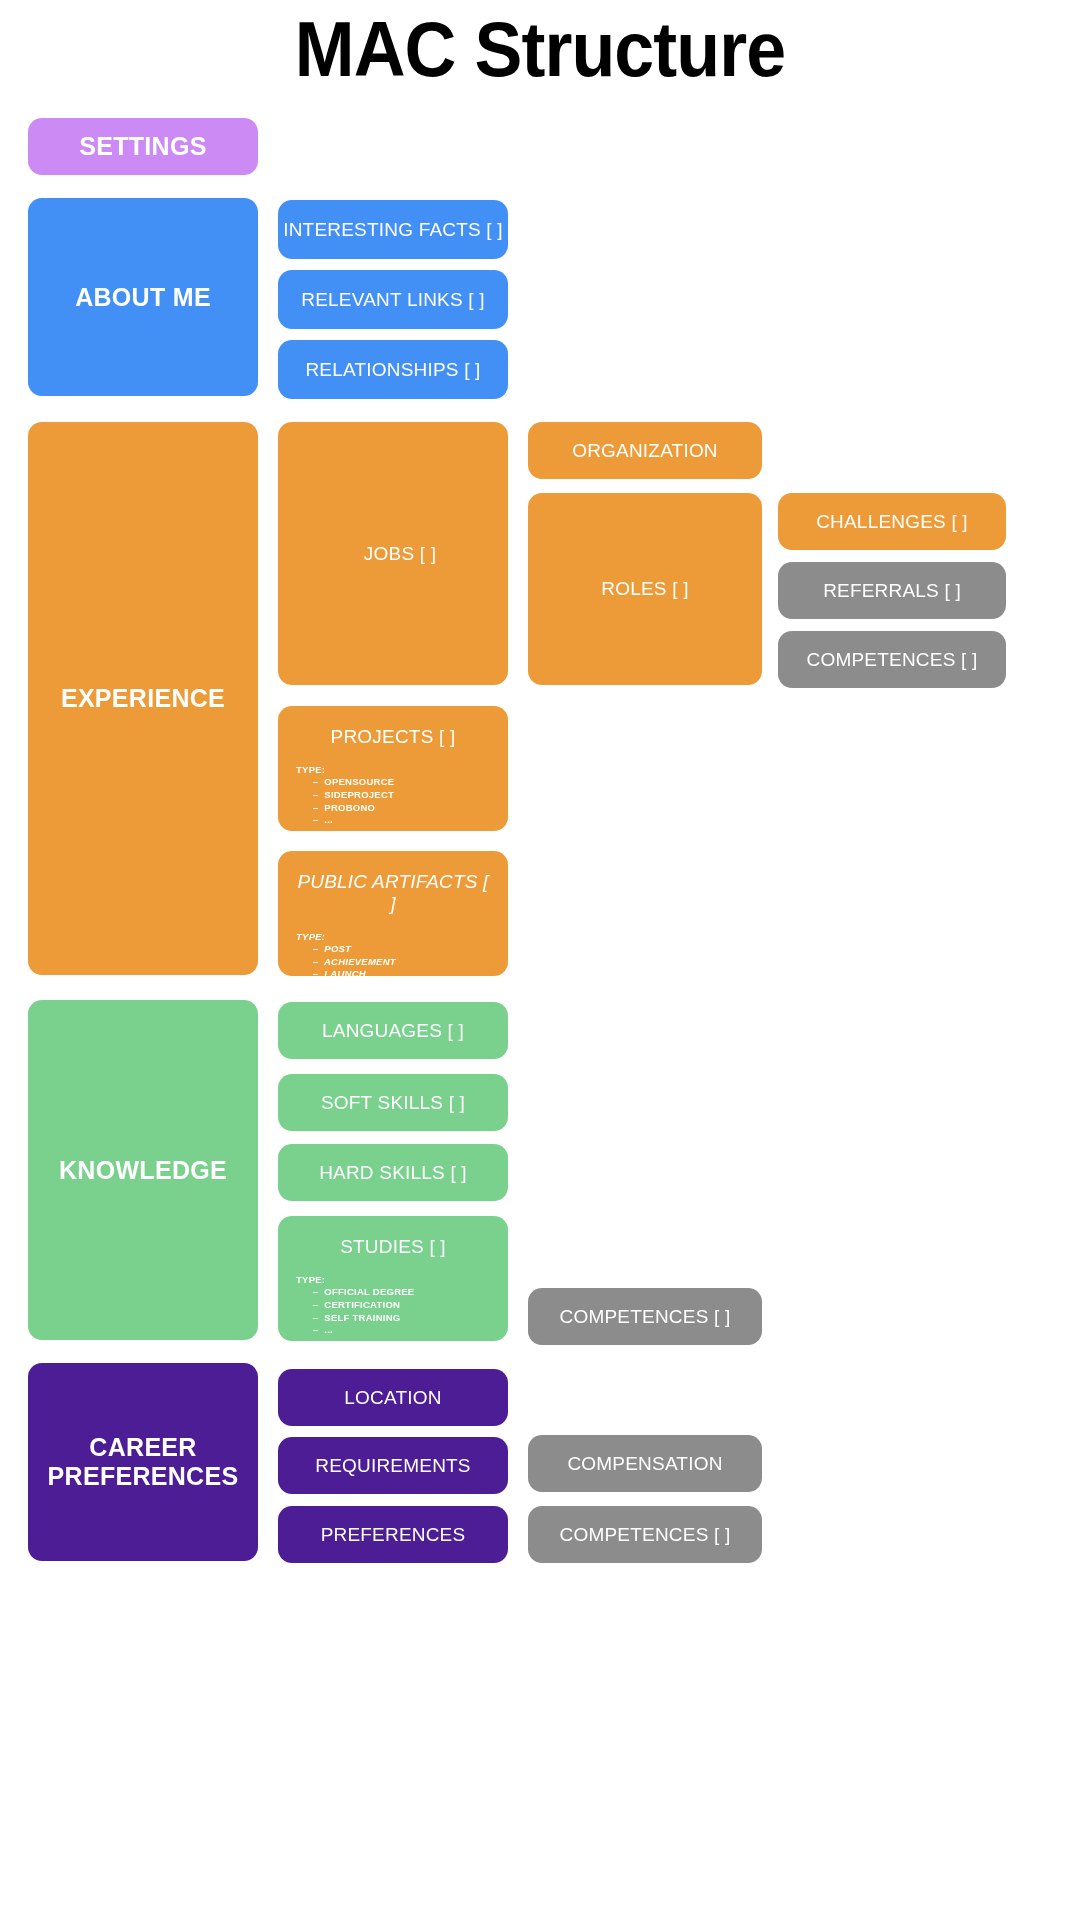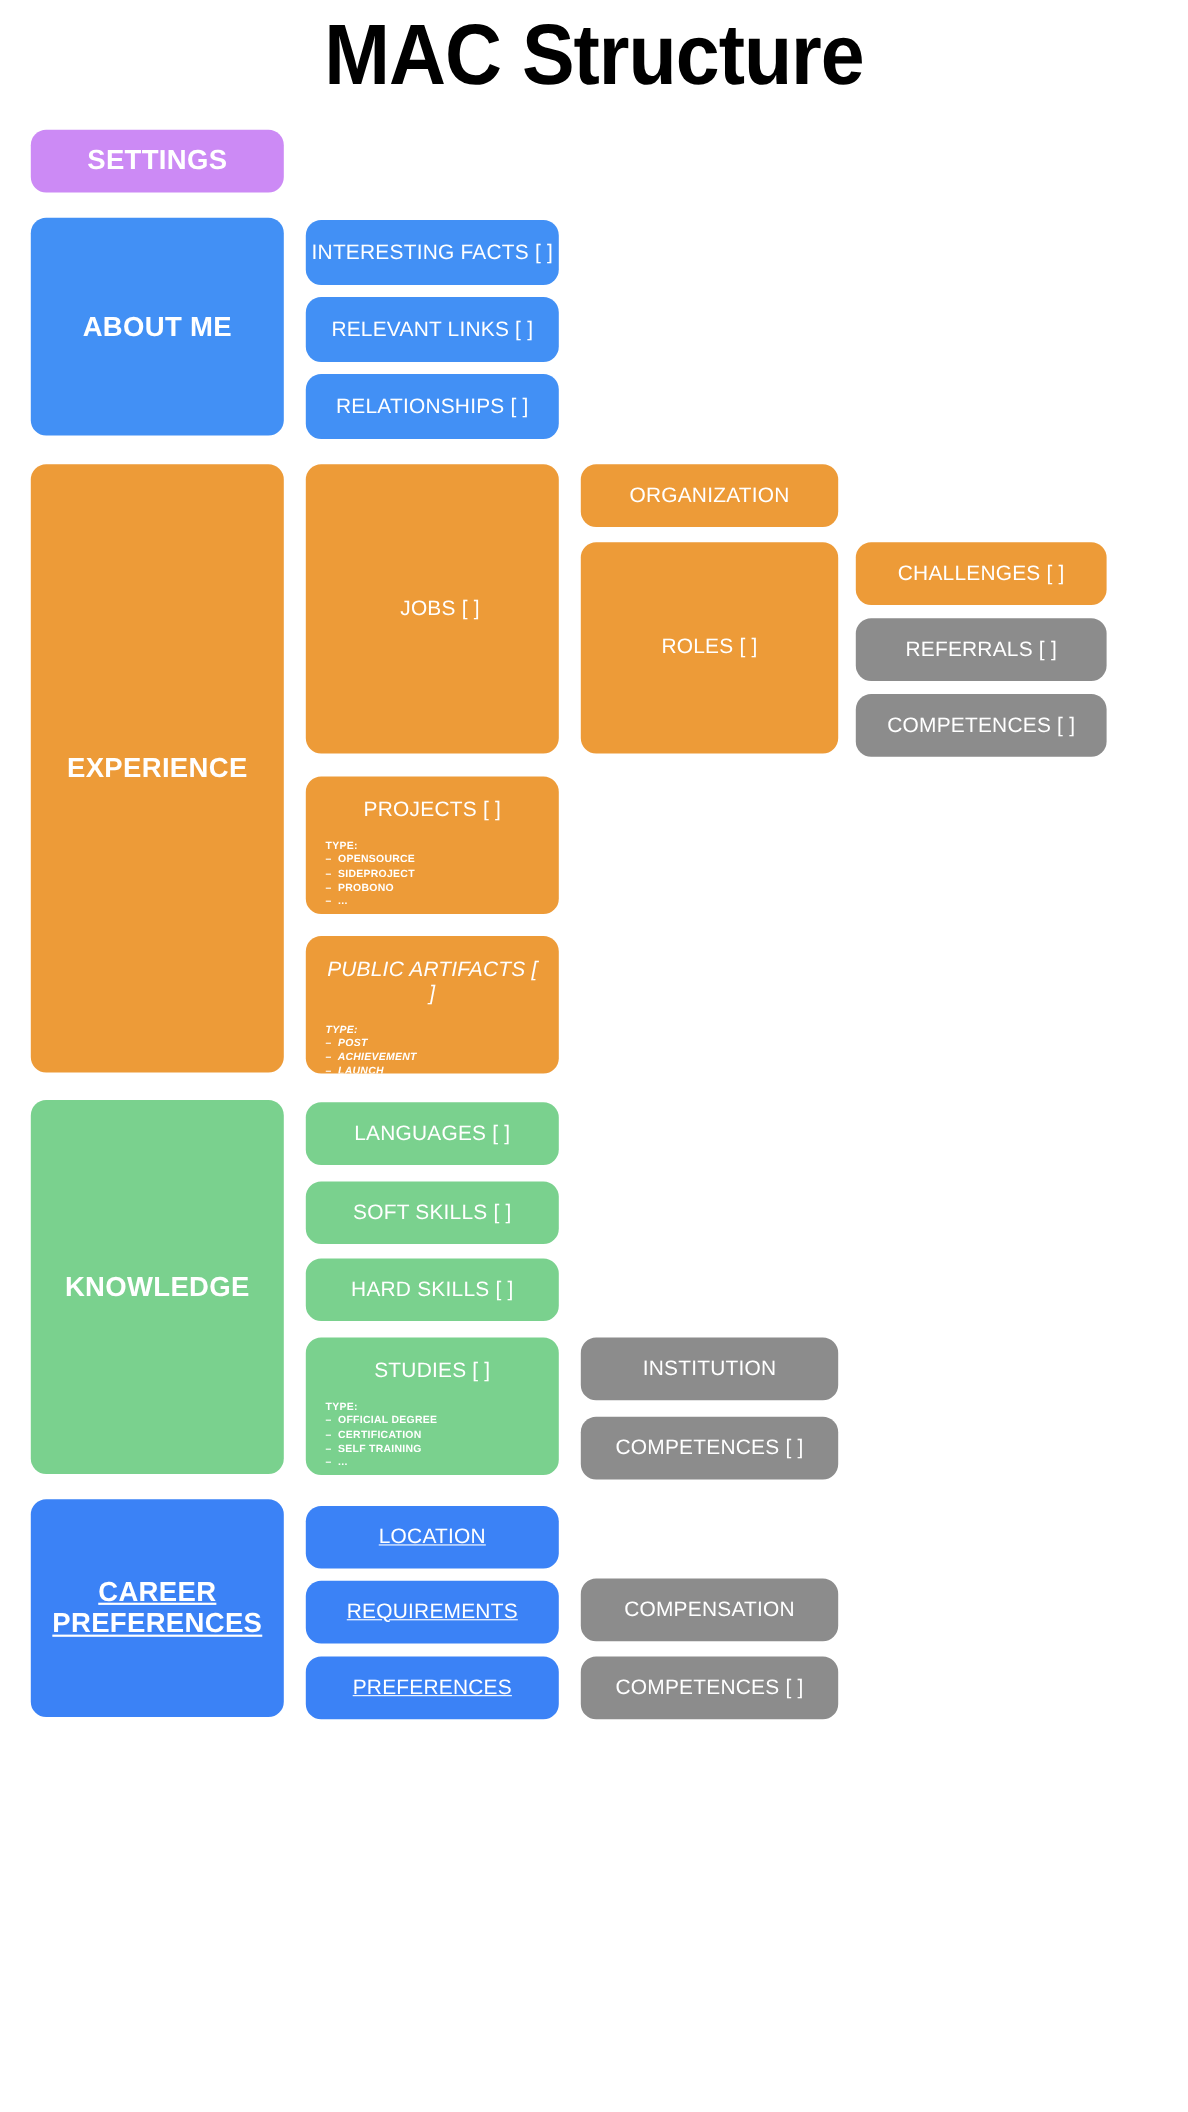--- a/index.html
+++ b/index.html
@@ -97,28 +97,29 @@
     font-weight: bold;
     line-height: 12.6px;
     letter-spacing: 0.25px;
   }
   .type-block .type-heading {
     display: block;
   }
   .type-block .type-item {
     display: block;
     white-space: pre;
+    margin-left: 17px;
   }
 
   
   .c-purple { background: #cc8af5; }
   .c-blue   { background: #4290f5; }
   .c-orange { background: #ed9b38; }
   .c-green  { background: #7ad18e; }
-  .c-red    { background: #3b82f6; text-decoration: underline; }
+  .c-red    { background: #4c1d95; }
   .c-gray   { background: #8c8c8c; }
 </style>
 </head>
 <body>
 
 <div id="canvas">
 
   <div class="page-title">MAC Structure</div>
 
   <div class="card group c-purple" style="left:28px; top:118px; width:230px; height:57px;">
@@ -211,23 +212,20 @@
     <span class="card-label">STUDIES [ ]</span>
     <div class="type-block">
       <span class="type-heading">TYPE:</span>
       <span class="type-item">–  OFFICIAL DEGREE</span>
       <span class="type-item">–  CERTIFICATION</span>
       <span class="type-item">–  SELF TRAINING</span>
       <span class="type-item">–  ...</span>
     </div>
   </div>
 
-  <div class="card child c-gray" style="left:528px; top:1216px; width:234px; height:57px;">
-    <span class="card-label">INSTITUTION</span>
-  </div>
 
   <div class="card child c-gray" style="left:528px; top:1288px; width:234px; height:57px;">
     <span class="card-label">COMPETENCES [ ]</span>
   </div>
 
   <div class="card group two-line c-red" style="left:28px; top:1363px; width:230px; height:198px;">
     <span class="card-label">CAREER</span>
     <span class="card-label">PREFERENCES</span>
   </div>
 

